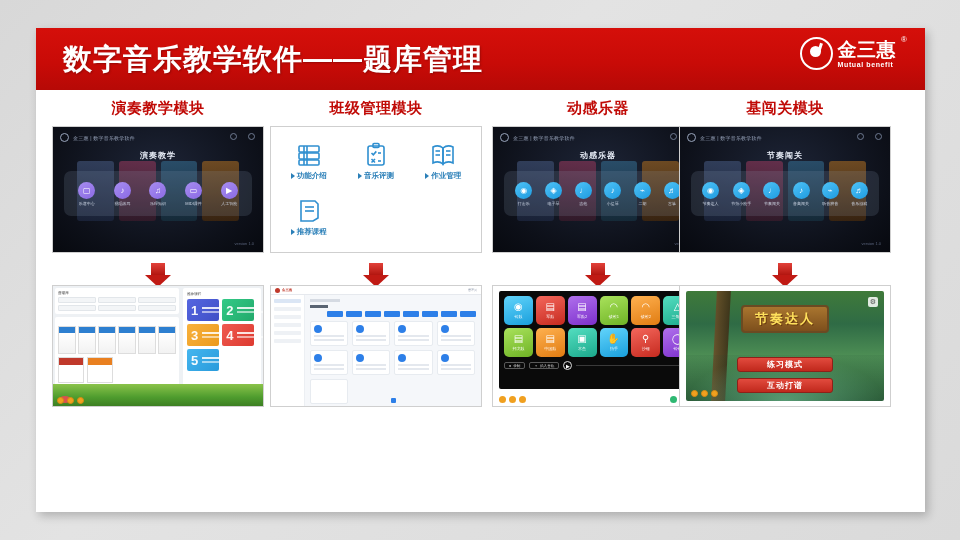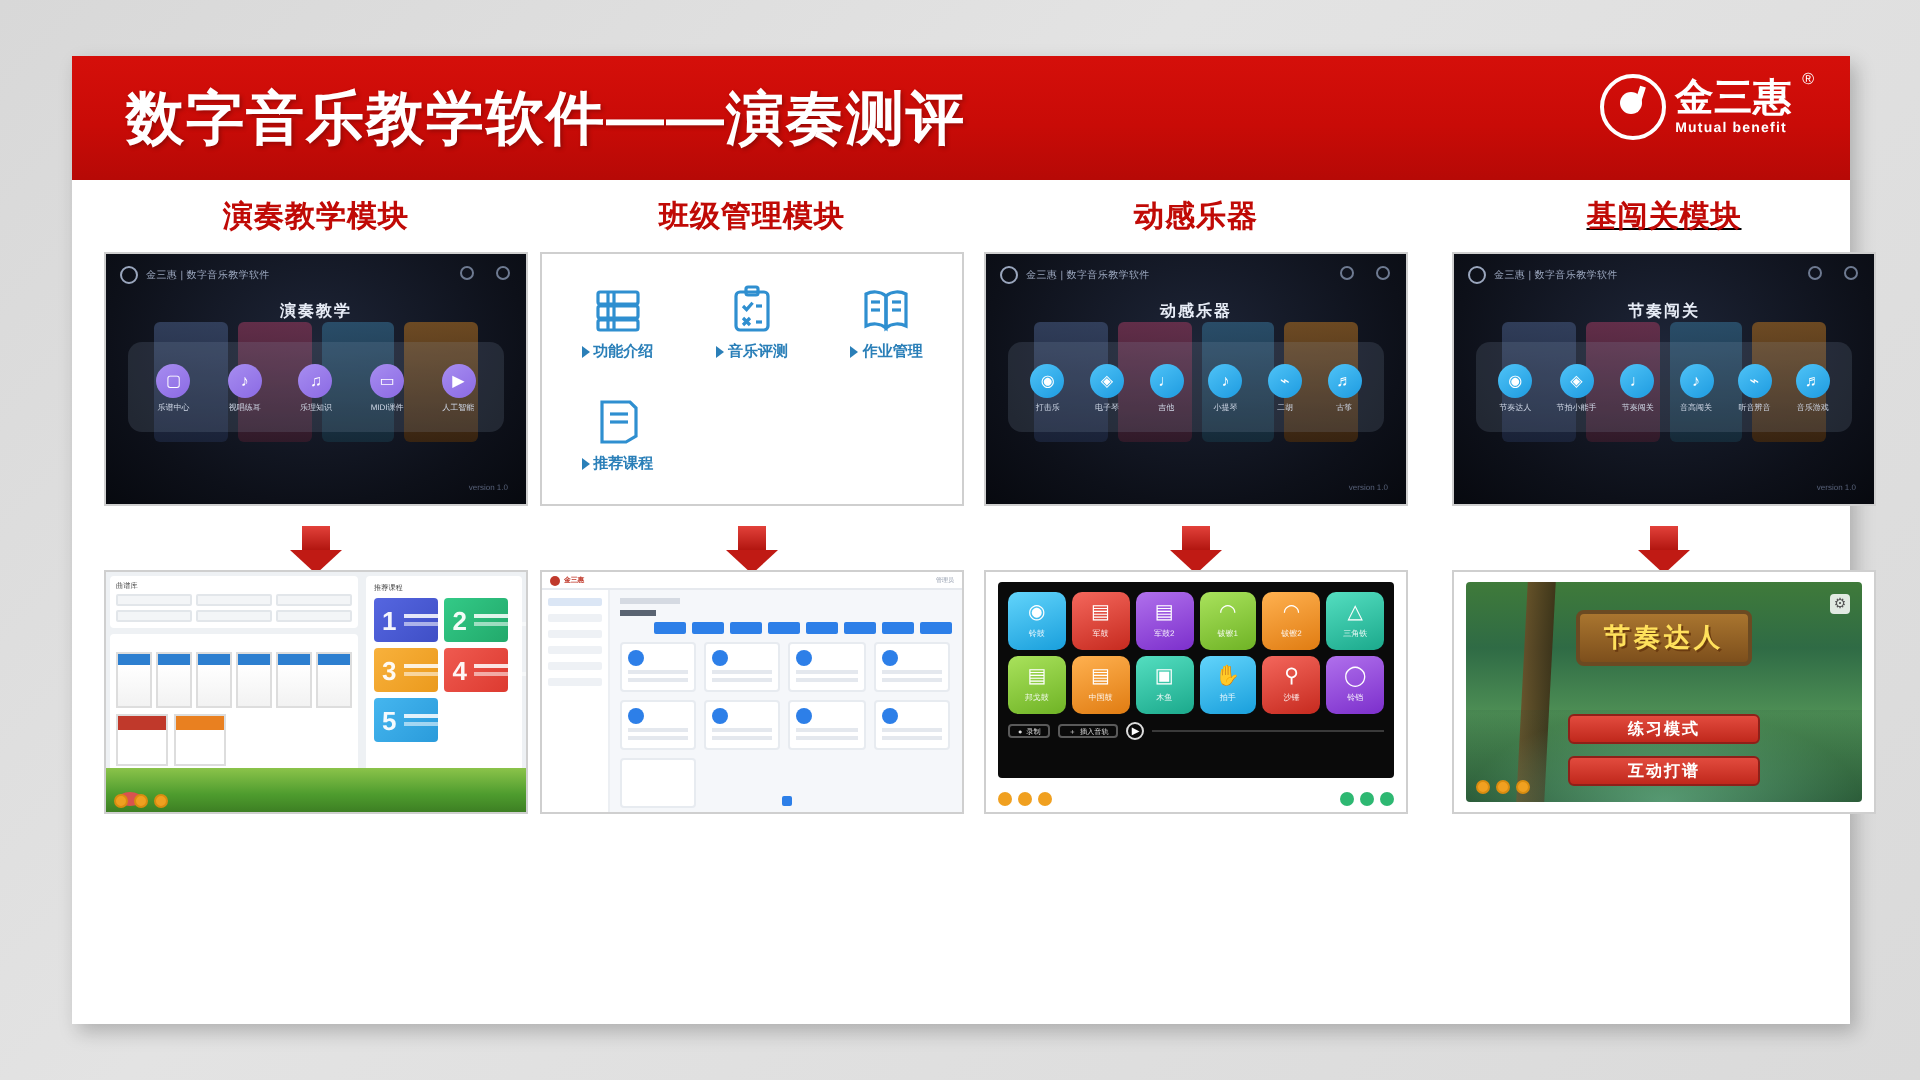--- a/index.html
+++ b/index.html
@@ -61,21 +61,21 @@
   
   .grid {
     position: absolute; left: 0; top: 62px; width: 100%; height: 422px;
   }
   .col {
     position: absolute; top: 0; width: 212px;
   }
   .col-0 { left: 16px; }
   .col-1 { left: 234px; }
   .col-2 { left: 456px; }
-  .col-3 { left: 690px; text-decoration: underline; }
+  .col-3 { left: 643px; }
   .col-title {
     height: 36px; display: flex; align-items: center; justify-content: center;
     color: #c00a06; font-size: 15px; font-weight: bold; letter-spacing: .5px;
   }
   .panel-top {
     position: relative; height: 127px; overflow: hidden;
     border: 1px solid #cfcfcf;
   }
   .arrow-row { height: 32px; display: flex; align-items: center; justify-content: center; }
   .arrow {
@@ -221,21 +221,21 @@
   .gm-dots { position:absolute; left:5px; bottom:4px; display:flex; gap:3px; z-index:3; }
 </style>
 </head>
 <body>
 
 <div class="page-bg"></div>
 
 <div class="slide">
 
   <div class="header">
-    <div class="header-title">数字音乐教学软件——演奏测评</div>
+    <div class="header-title">数字音乐教学软件——题库管理</div>
     <div class="logo-wrap">
       <div class="logo-mark"></div>
       <div class="logo-text">
         <span class="logo-cn">金三惠</span>
         <span class="logo-en">Mutual benefit</span>
       </div>
       <span class="logo-reg">®</span>
     </div>
   </div>
 

